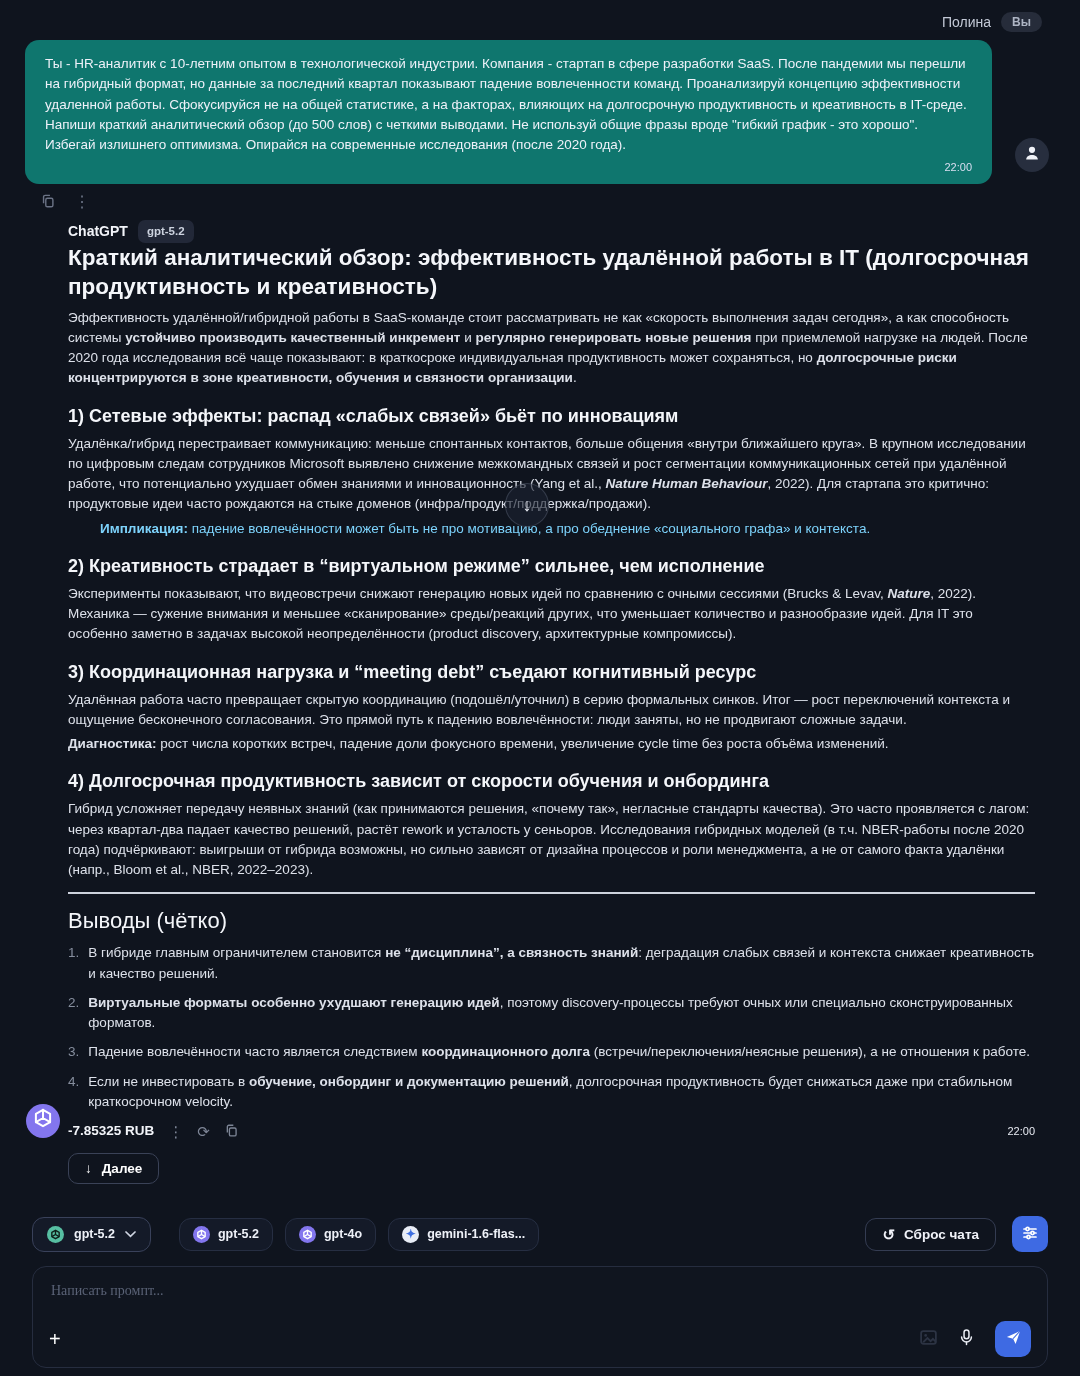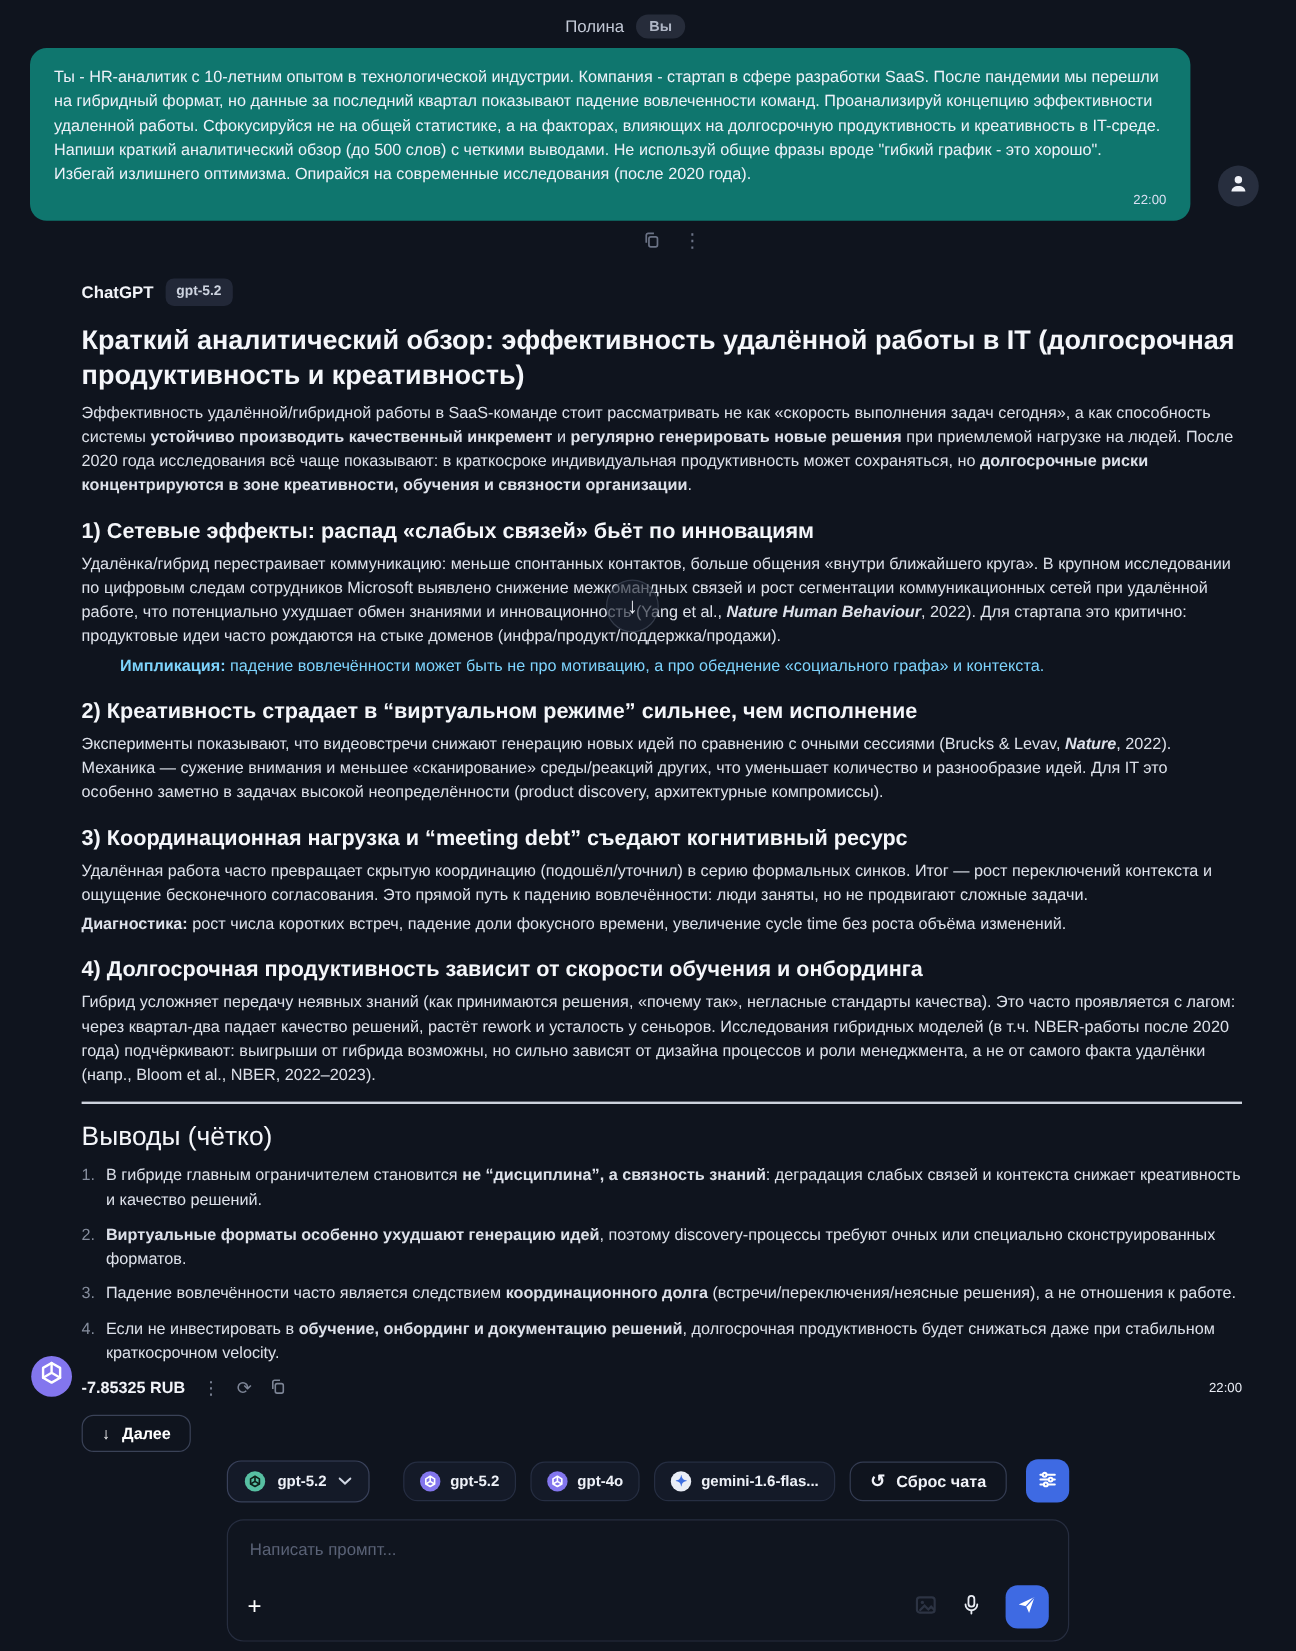--- a/index.html
+++ b/index.html
@@ -1,38 +1,38 @@
 <!DOCTYPE html>
 <html><head>
 <meta charset="utf-8">
 <style>
   html,body{margin:0;padding:0;background:#0f141e;}
   .page{width:1080px;height:1376px;background:#0f141e;position:relative;overflow:hidden;
-        display:flex;flex-direction:column;font-family:"Liberation Sans",sans-serif;align-items:center;}
+        display:flex;flex-direction:column;font-family:"Liberation Sans",sans-serif;}
 
   
   .header{display:flex;justify-content:flex-end;align-items:center;gap:10px;padding:10px 38px 0 0;height:24px;}
   .username{color:#c3c9d6;font-size:14px;}
   .you-badge{background:#262c3a;color:#aeb5c4;font-size:12px;font-weight:700;padding:3px 11px;border-radius:12px;}
 
   
   .user-bubble{margin:6px 88px 0 25px;background:#0f766e;border-radius:14px;
                padding:14px 20px 8px;color:#eef1f9;font-size:13.5px;line-height:1.5;}
   .bubble-time{text-align:right;font-size:11px;color:#d9dff2;margin-top:4px;}
   .user-avatar{position:absolute;right:31px;top:138px;width:34px;height:34px;border-radius:50%;
                background:#272e3e;display:flex;align-items:center;justify-content:center;}
   .bubble-actions{display:flex;gap:18px;margin:8px 0 0 40px;color:#6b7386;align-items:center;height:20px;}
   .kebab{font-size:16px;line-height:1;color:#6b7386;}
 
   
   .assistant{position:relative;margin:8px 45px 0 68px;color:#dde1ea;font-size:13.5px;line-height:1.5;}
-  .sender-row{display:flex;align-items:center;gap:10px;margin-top:12px;}
+  .sender-row{display:flex;align-items:center;gap:10px;}
   .sender-name{color:#f2f4f9;font-weight:700;font-size:14px;}
   .model-badge{background:#222838;color:#cdd3df;font-weight:700;font-size:11.5px;padding:3px 9px;border-radius:7px;}
-  h1.title{color:#f4f6fa;font-size:22.5px;line-height:1.3;margin:14px 0 6px;font-weight:700;}
+  h1.title{color:#f4f6fa;font-size:22.5px;line-height:1.3;margin:0 0 6px;font-weight:700;}
   h2.sec{color:#f4f6fa;font-size:18px;margin:14px 0 4px;font-weight:700;}
   h2.concl{color:#f4f6fa;font-size:22px;margin:10px 0 6px;font-weight:400;}
   .assistant p{margin:4px 0;}
   .note{margin:8px 0 2px;}
   .note.dim{color:#7dd3fc;margin-left:32px;}
   .b{font-weight:700;}
   .i{font-style:italic;}
   hr.divider{border:none;border-top:2px solid #cdd2dd;margin:12px 0 8px;}
   .concl-item{display:flex;gap:9px;margin:0 0 9px;}
   .concl-num{color:#868e9e;flex:0 0 auto;}
@@ -60,21 +60,21 @@
   .icon-gem{background:#e9edf6;color:#3f6fe0;font-size:12px;line-height:1;}
   .toolbar-right{margin-left:auto;display:flex;gap:16px;align-items:center;}
   .reset-btn{display:flex;align-items:center;gap:9px;border:1px solid #343c52;border-radius:11px;
              padding:8px 16px;color:#f0f2f8;font-weight:700;font-size:13.5px;background:transparent;}
   .reset-glyph{font-size:15px;line-height:1;}
   .sliders-btn{width:36px;height:36px;border-radius:10px;background:#3e6ae3;display:flex;
                align-items:center;justify-content:center;}
   .composer{margin-top:14px;border:1px solid #262d3f;border-radius:14px;padding:14px 16px 10px;
             display:flex;flex-direction:column;justify-content:space-between;height:76px;background:#10151f;}
   .composer textarea{background:transparent;border:none;outline:none;resize:none;color:#c2410c;
-            font-family:Liberation Sans, sans-serif;font-size:14px;height:20px;}
+            font-family:Liberation Serif, serif;font-size:14px;height:20px;}
   .composer textarea::placeholder{color:#5a6276;}
   .composer-bottom{display:flex;align-items:center;}
   .plus-btn{color:#fff;font-size:20px;line-height:1;background:none;border:none;padding:0;}
   .composer-icons{margin-left:auto;display:flex;align-items:center;gap:20px;}
   .img-icon{color:#2c3343;display:flex;}
   .mic-icon{color:#e9ecf3;display:flex;}
   .send-btn{width:36px;height:36px;border-radius:10px;background:#3e6ae3;display:flex;
             align-items:center;justify-content:center;}
   button{cursor:pointer;font-family:inherit;}
 </style>

